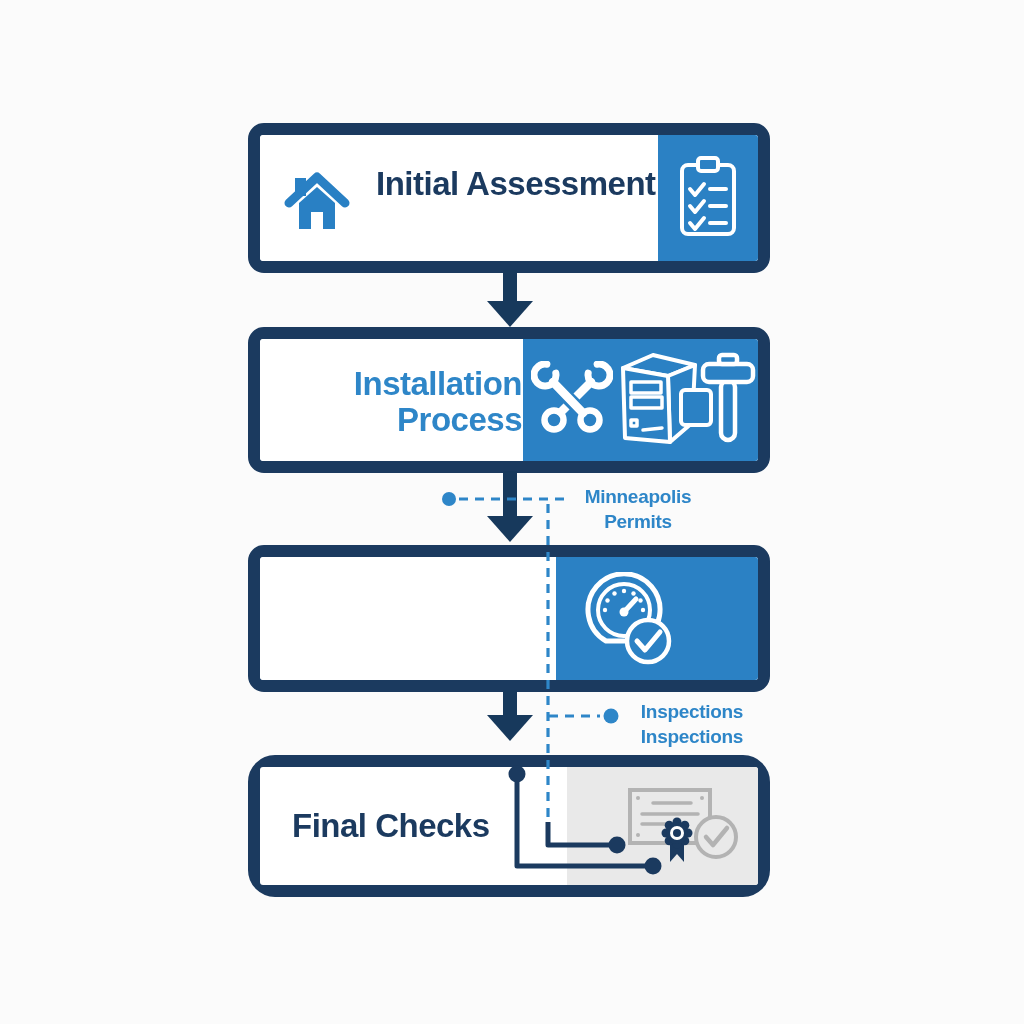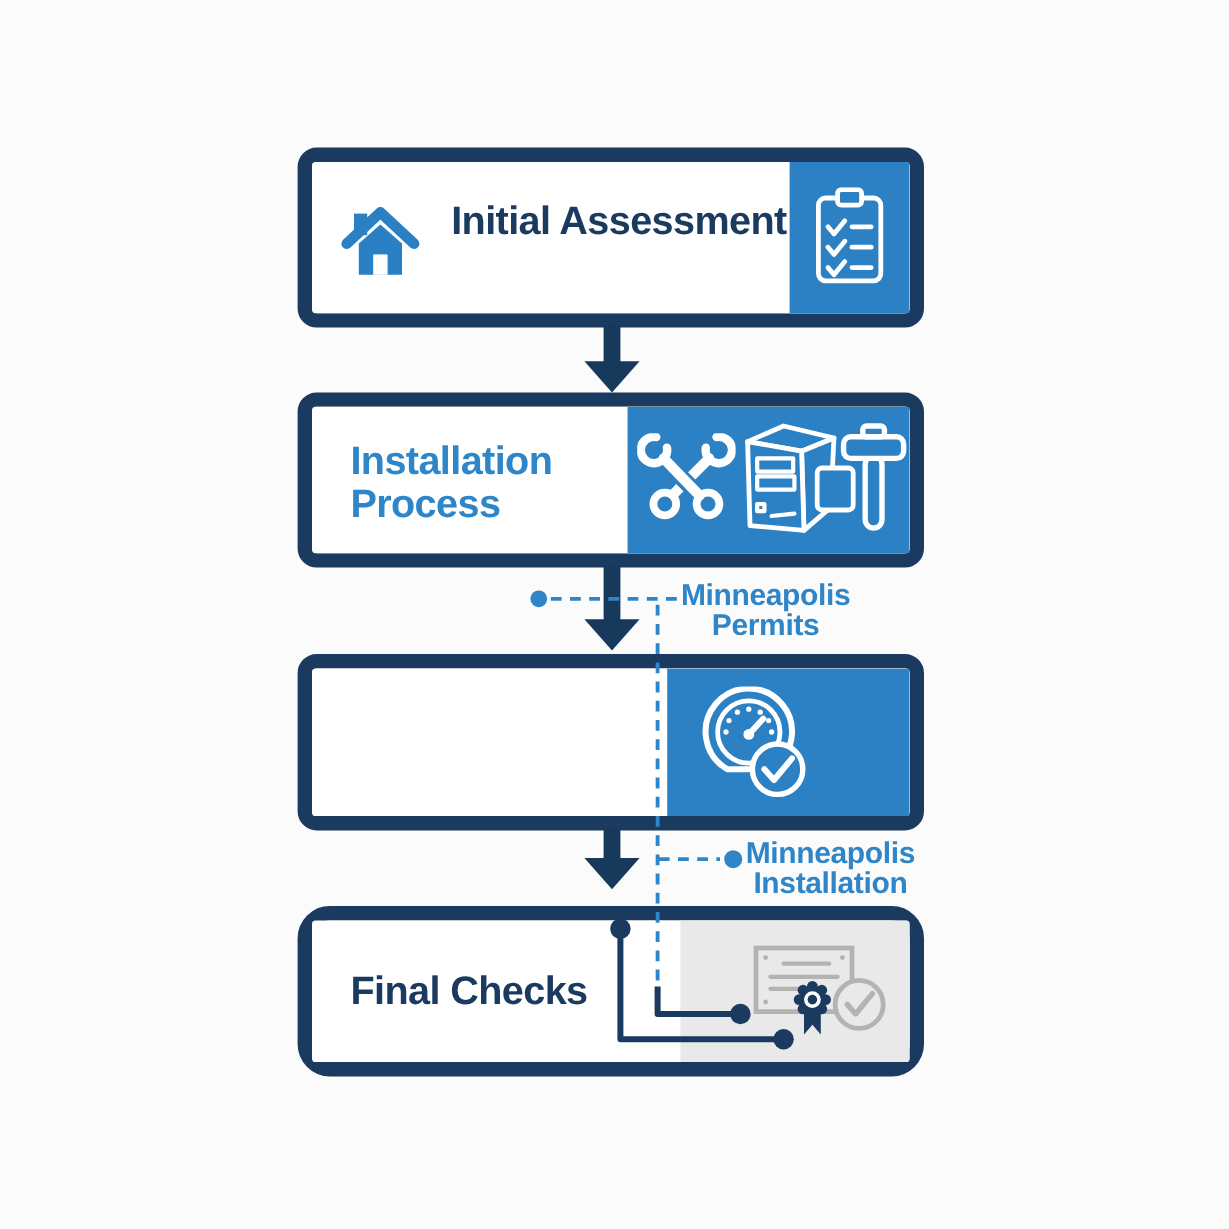--- a/index.html
+++ b/index.html
@@ -22,21 +22,21 @@
   .panel{position:absolute;top:0;bottom:0;}
   .panel-blue{background:#2b81c4;}
   .panel-gray{background:#e9e9e9;}
   .title{
     position:absolute;font-weight:bold;font-size:33px;line-height:36px;
     letter-spacing:-0.5px;white-space:pre-line;
   }
   .navy-text{color:#1b3a5f;}
   .blue-text{color:#2e86c8;}
   .annotation{
-    position:absolute;font-weight:bold;font-size:25px;line-height:25px;
+    position:absolute;font-weight:bold;font-size:19px;line-height:25px;
     color:#2e86c8;text-align:center;letter-spacing:-0.3px;
   }
   .icon-abs{position:absolute;}
   svg{display:block;}
   .overlay{position:absolute;left:0;top:0;pointer-events:none;}
 </style>
 </head>
 <body>
 
 <div class="canvas">
@@ -108,21 +108,21 @@
         <span class="icon-abs" style="left:177px;top:13px;">
           <svg width="56" height="92" viewBox="0 0 56 92">
             <g stroke="#fff" stroke-width="4.5" stroke-linejoin="round" fill="#2b81c4">
               <rect x="21" y="28" width="14" height="60" rx="7"></rect>
               <rect x="3" y="12" width="50" height="18" rx="6"></rect>
               <rect x="19" y="3" width="18" height="9" rx="3"></rect>
             </g>
           </svg>
         </span>
       </div>
-      <div class="title blue-text" style="left:32px;top:27px;width:230px;">Installation Process</div>
+      <div class="title blue-text" style="left:32px;top:27px;width:230px;text-align:right;">Installation Process</div>
     </div>
   </div>
 
   <div class="box" style="left:248px;top:545px;width:522px;height:147px;">
     <div class="box-inner">
       <div class="panel panel-blue" style="left:296px;right:0;">
         <span class="icon-abs" style="left:24px;top:15px;">
           <svg width="110" height="96" viewBox="0 0 110 96">
             <path d="M26 69 A36 36 0 1 1 62 69 L26 69 Z" fill="none" stroke="#fff" stroke-width="5" stroke-linejoin="round"></path>
             <circle cx="44" cy="38" r="26" fill="none" stroke="#fff" stroke-width="4"></circle>
@@ -183,21 +183,21 @@
             <circle cx="54" cy="48" r="7" fill="#ffffff"></circle>
             <circle cx="54" cy="48" r="4" fill="#1b3a5f"></circle>
           </svg>
         </span>
       </div>
       <div class="title navy-text" style="left:32px;top:41px;width:260px;">Final Checks</div>
     </div>
   </div>
 
   <div class="annotation" style="left:556px;top:484px;width:164px;">Minneapolis Permits</div>
-  <div class="annotation" style="left:608px;top:699px;width:168px;">Minneapolis Installation</div>
+  <div class="annotation" style="left:608px;top:699px;width:168px;">Inspections Inspections</div>
 
   <svg class="overlay" width="1024" height="1024" viewBox="0 0 1024 1024">
 
     <g fill="#17395c">
       <rect x="503" y="270" width="14" height="33"></rect>
       <polygon points="487,301 533,301 510,327"></polygon>
     </g>
     <g fill="#17395c">
       <rect x="503" y="471" width="14" height="47"></rect>
       <polygon points="487,516 533,516 510,542"></polygon>

